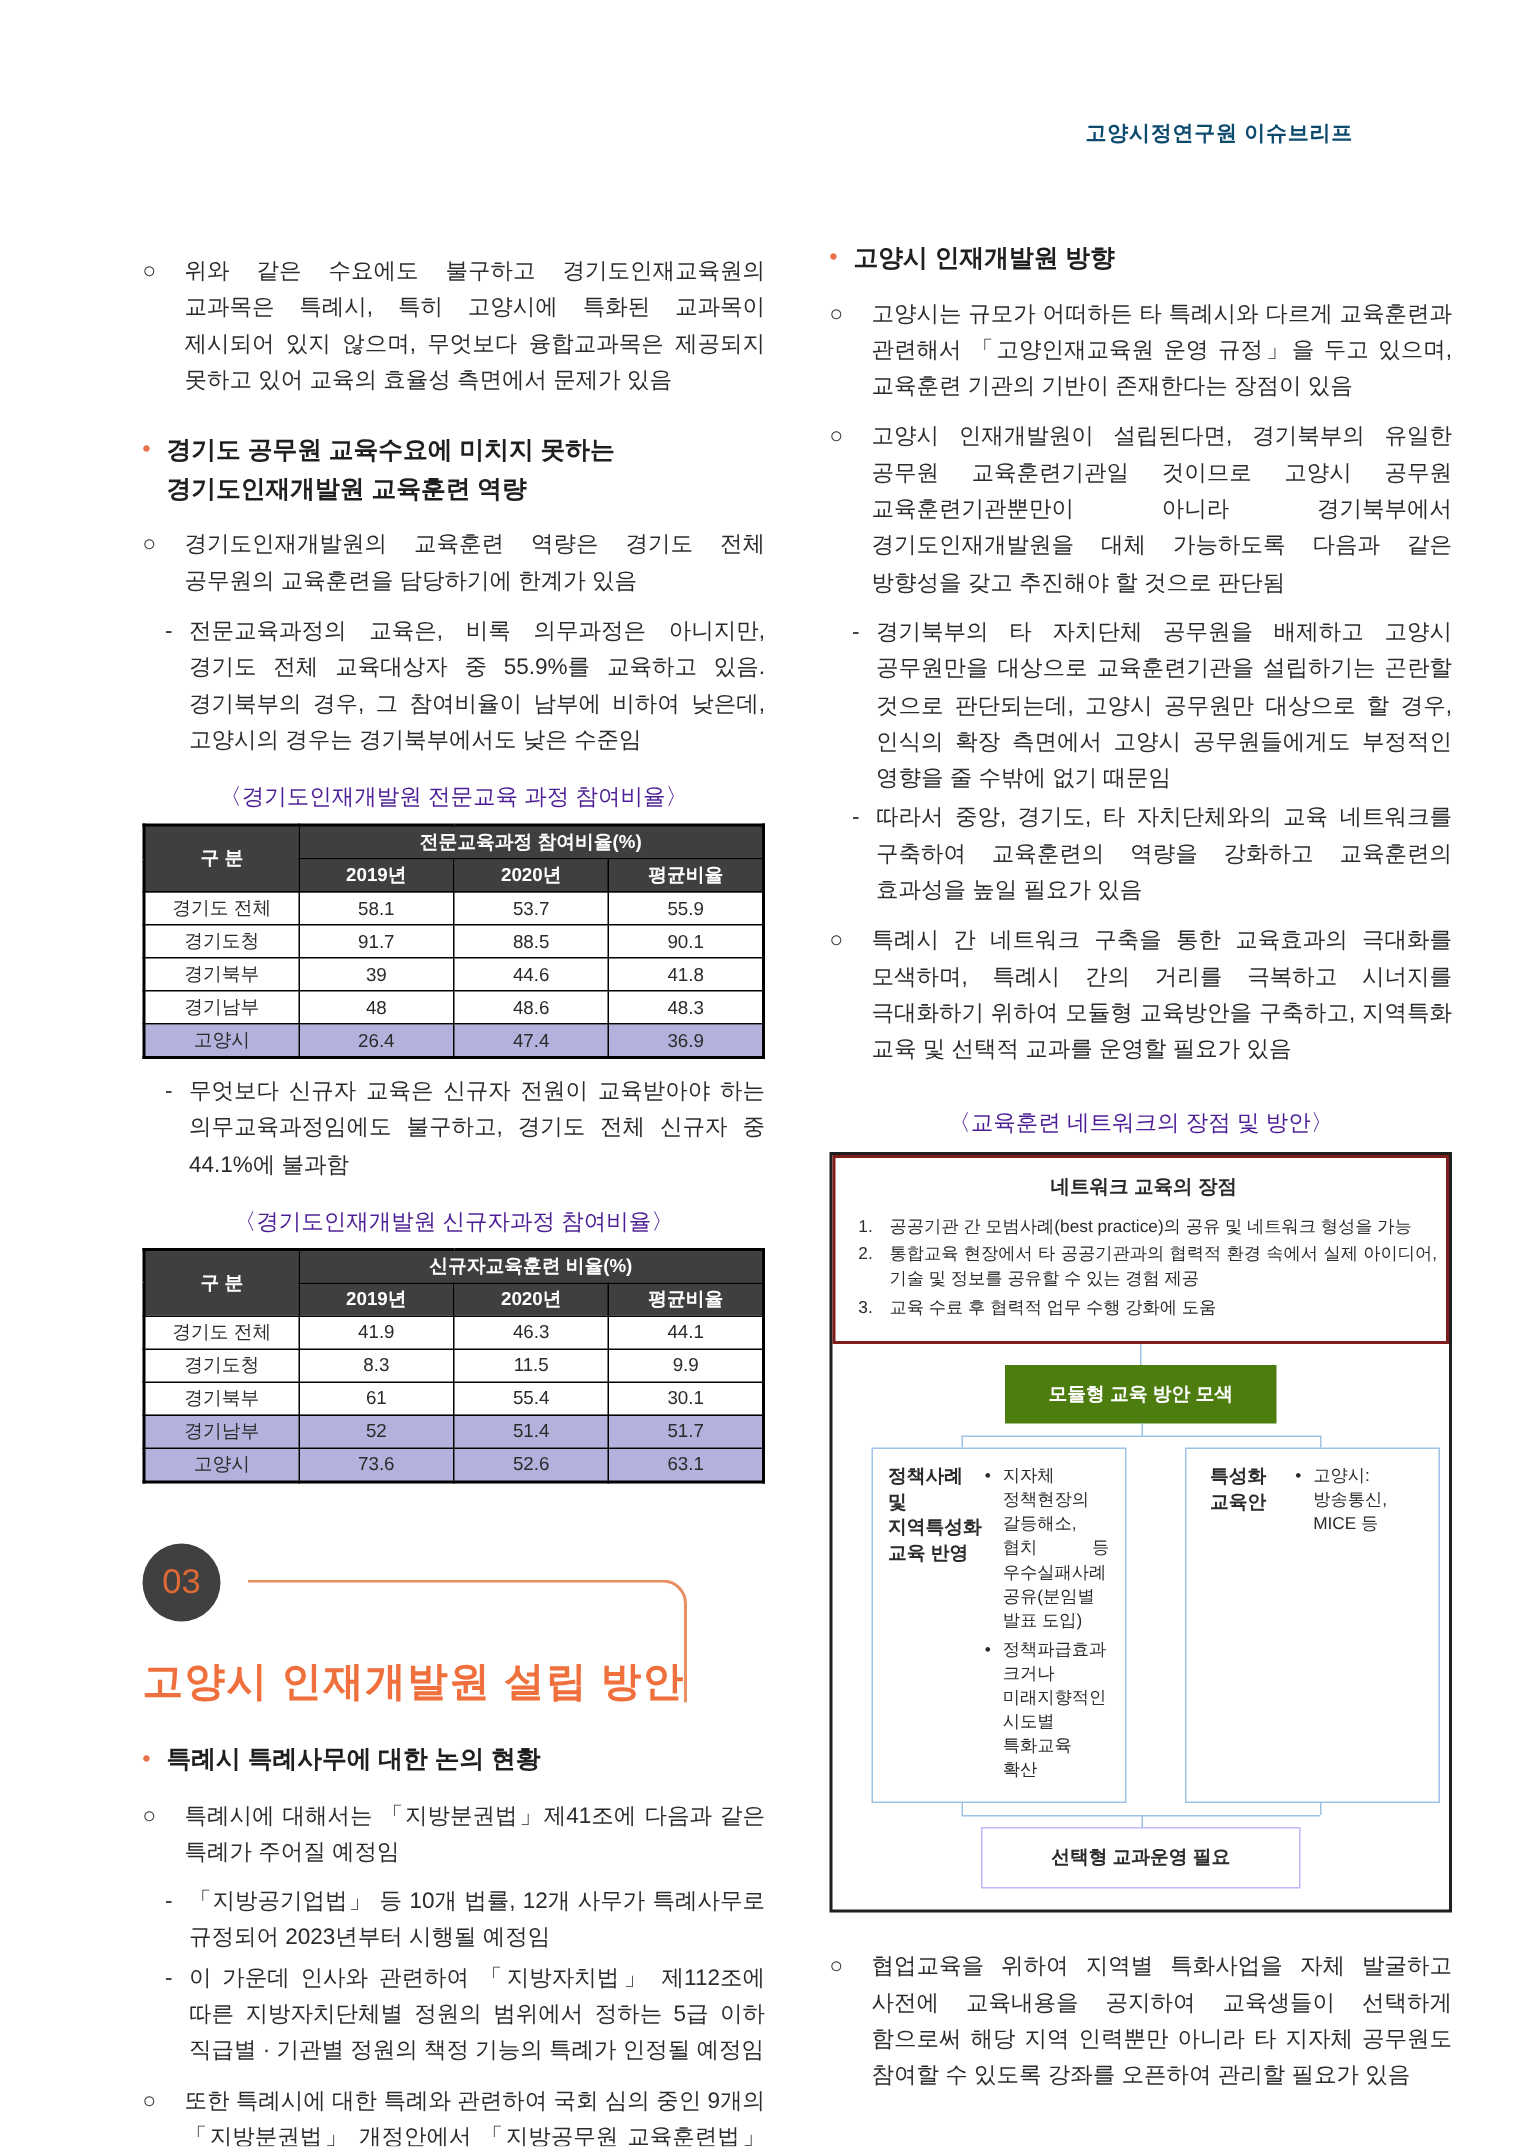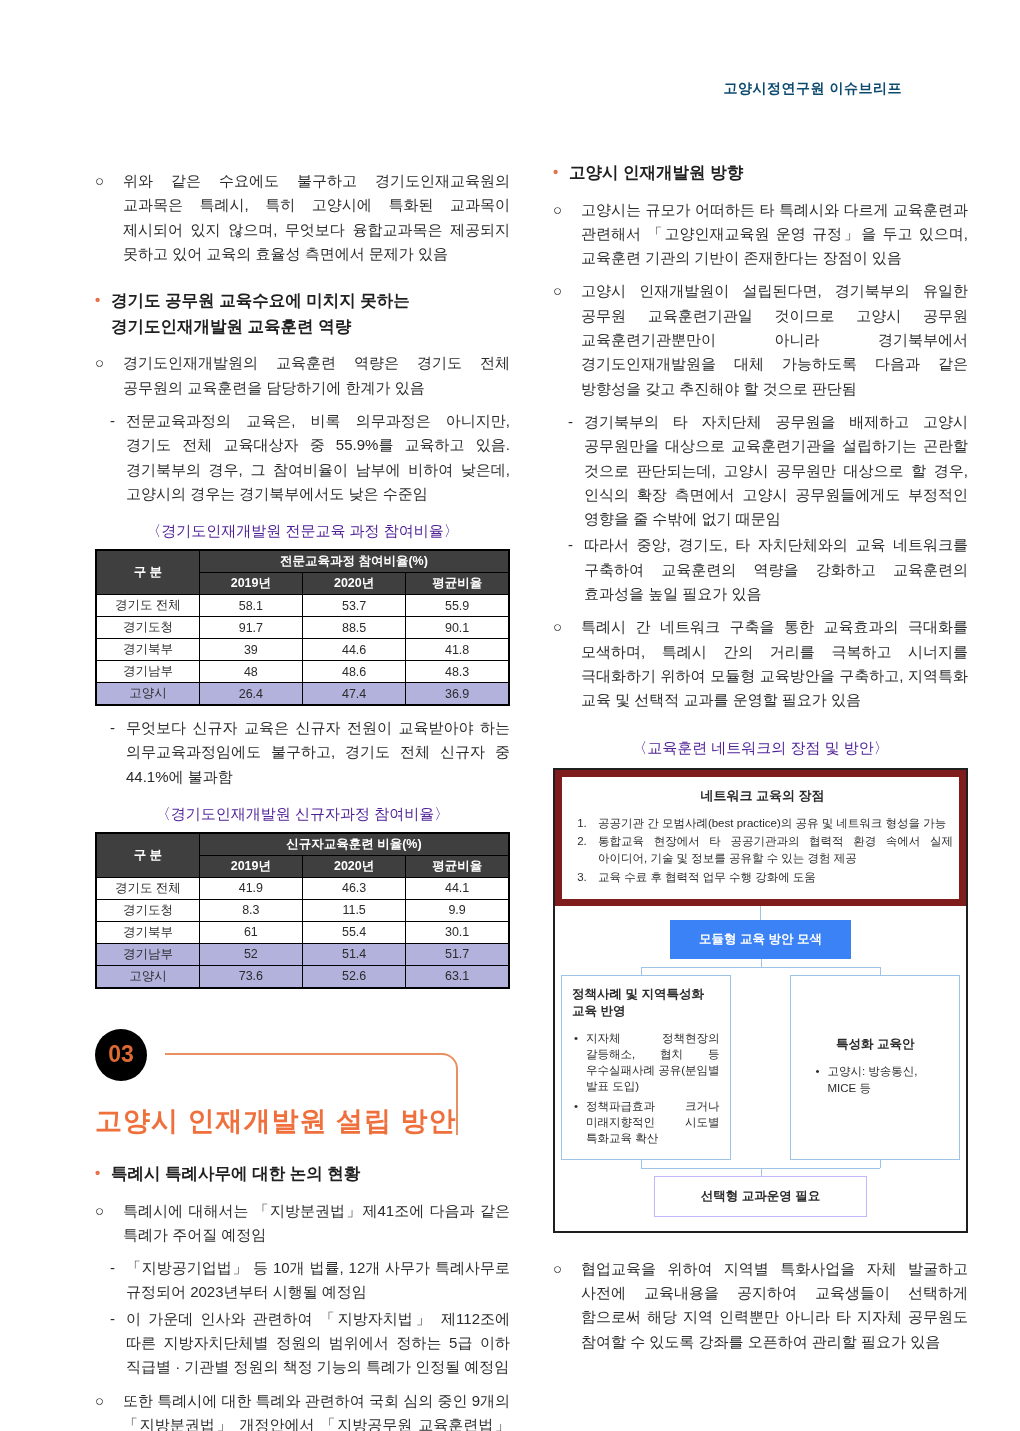--- a/index.html
+++ b/index.html
@@ -25,42 +25,42 @@
 
   
   table.data { width: 100%; border-collapse: collapse; font-size: 12.5px; margin: 4px 0 10px 0; border: 2px solid #000; }
   table.data th, table.data td { border: 1px solid #000; text-align: center; padding: 2px 4px; height: 19px; }
   table.data thead th { background: #3f3f3f; color: #fff; font-weight: bold; }
   table.data tbody tr.hl td { background: #b3b2dd; }
   table.data col.c0 { width: 25%; } table.data col.c1 { width: 25%; } table.data col.c2 { width: 25%; } table.data col.c3 { width: 25%; }
 
   
   .section-block { position: relative; margin-top: 40px; height: 58px; }
-  .badge { width: 52px; height: 52px; border-radius: 50%; background: #000000; color: #dd6a35; font-weight: bold; font-size: 23px; display: flex; align-items: center; justify-content: center; }
+  .badge { width: 52px; height: 52px; border-radius: 50%; background: #404040; color: #dd6a35; font-weight: normal; font-size: 23px; display: flex; align-items: center; justify-content: center; }
   .curve { position: absolute; left: 70px; top: 24px; right: 52px; height: 82px; border-top: 2px solid #ea8f62; border-right: 2px solid #ea8f62; border-top-right-radius: 16px; }
   .section-title { font-size: 27px; font-weight: bold; color: #ef703c; letter-spacing: 1px; margin: 16px 0 6px 0; word-break: keep-all; }
 
   
   .diagram { border: 2px solid #1f1f1f; background: #fff; padding: 0; margin: 10px 0 14px 0; }
-  .d-top { border: 7px solid #7f1d1d; padding: 10px 6px 12px 10px; }
+  .d-top { border: 2px solid #7f1d1d; padding: 10px 6px 12px 10px; }
   .d-top-title { text-align: center; font-size: 13px; font-weight: bold; margin-bottom: 10px; }
   .d-ol { margin-left: 18px; font-size: 11.5px; line-height: 1.45; }
   .d-ol li { margin-bottom: 2px; padding-left: 8px; text-align: justify; word-break: keep-all; }
   .vline { width: 1px; height: 14px; background: #9dc3e6; margin: 0 auto; }
-  .d-module { width: 44%; margin: 0 auto; background: #3b82f6; color: #fff; text-align: center; font-size: 12.5px; font-weight: bold; padding: 11px 6px; }
+  .d-module { width: 44%; margin: 0 auto; background: #4d7c0f; color: #fff; text-align: center; font-size: 12.5px; font-weight: bold; padding: 11px 6px; }
   .split { position: relative; height: 16px; }
   .split .sv { position: absolute; width: 1px; height: 8px; background: #9dc3e6; }
   .split .sv.c { left: 50%; top: 0; }
   .split .sv.l { left: 21%; top: 8px; }
   .split .sv.r { left: 79%; top: 8px; }
   .split .sh { position: absolute; left: 21%; right: 21%; top: 8px; border-top: 1px solid #9dc3e6; }
   .split.flip .sv.c { top: 8px; }
   .split.flip .sv.l, .split.flip .sv.r { top: 0; }
   .d-row { display: flex; justify-content: space-between; padding: 0 6px; }
-  .d-box { width: 42.5%; border: 1px solid #9dc3e6; min-height: 150px; padding: 10px 10px; display: flex; flex-direction: column; justify-content: center; font-size: 11.5px; }
+  .d-box { width: 42.5%; border: 1px solid #9dc3e6; min-height: 150px; padding: 10px 10px; display: flex; flex-direction: row; font-size: 11.5px; margin-left: 20px; }
   .d-box-title { font-size: 12.5px; font-weight: bold; margin-bottom: 10px; word-break: keep-all; }
   .d-box-title.ctr { text-align: center; }
   .d-box ul { list-style: none; }
   .d-box ul li { position: relative; padding-left: 14px; margin-bottom: 3px; line-height: 1.4; text-align: justify; word-break: keep-all; }
   .d-box ul li::before { content: "\2022"; position: absolute; left: 2px; }
   .d-box.rt ul li { text-align: left; margin-left: 12px; }
   .d-bottom { width: 52%; margin: 0 auto 14px auto; border: 1px solid #c4b5fd; text-align: center; font-size: 12.5px; font-weight: bold; padding: 11px 6px; }
 </style>
 </head>
 <body>

